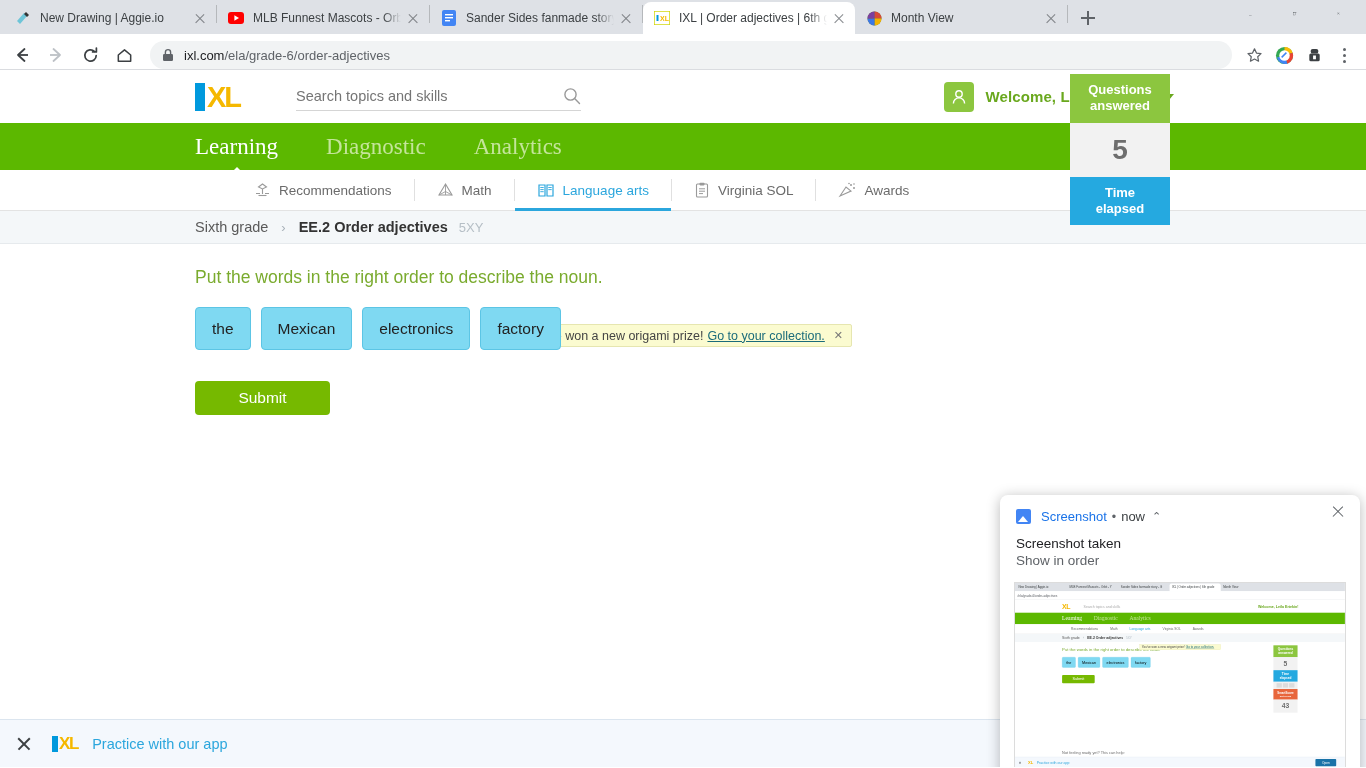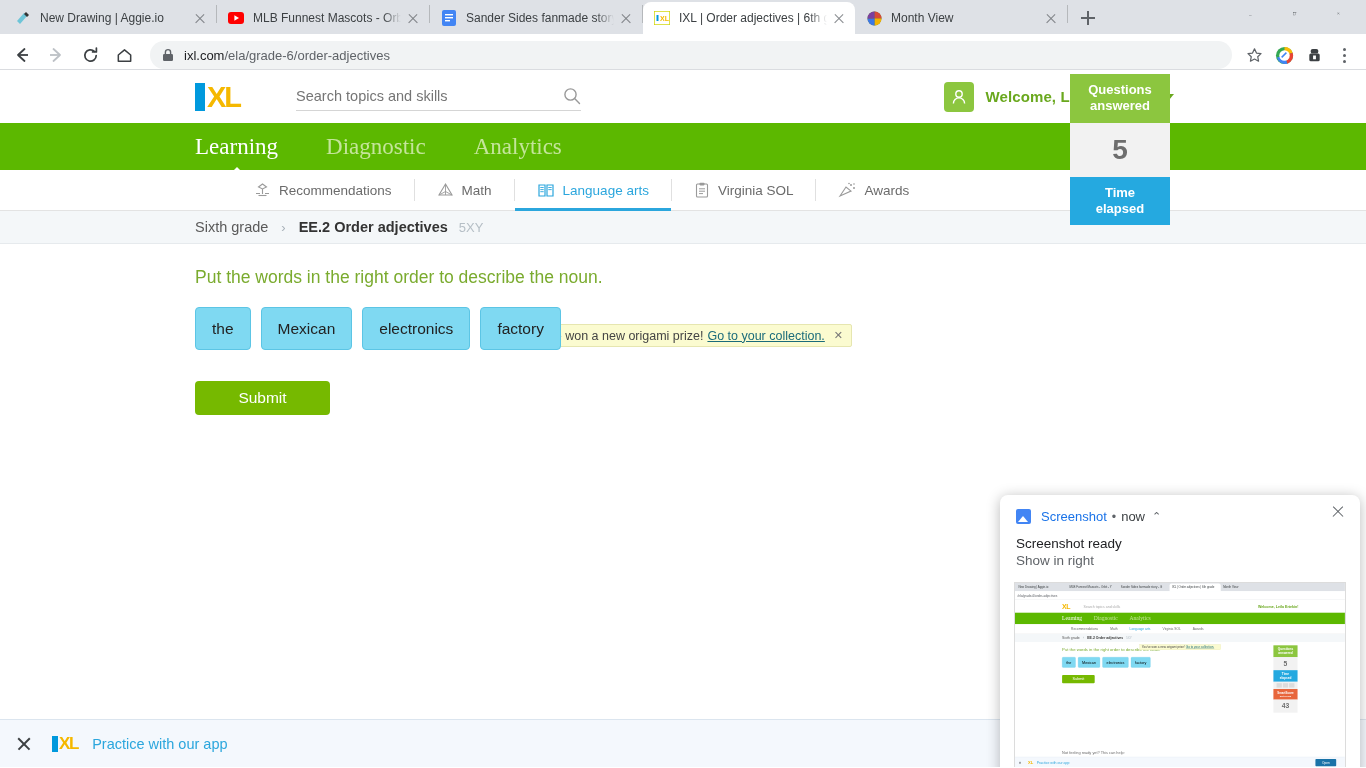--- a/index.html
+++ b/index.html
@@ -555,22 +555,22 @@
     <div class="dlpanel">
       <div class="dl-top">
         <div class="dl-row1">
           <span class="dl-imgicon"></span>
           <span class="dl-name">Screenshot</span>
           <span class="dl-dot">•</span>
           <span class="dl-time">now</span>
           <span class="dl-chev">⌃</span>
         </div>
         <div class="dl-x"></div>
-        <div class="dl-status">Screenshot ready</div>
-        <div class="dl-sub">Show in right</div>
+        <div class="dl-status">Screenshot taken</div>
+        <div class="dl-sub">Show in order</div>
       </div>
 
       <div class="dl-thumb">
         <div class="mini">
           <div class="mtabs">
             <div class="mtab">New Drawing | Aggie.io</div>
             <div class="mtab">MLB Funnest Mascots - Orbit - Y</div>
             <div class="mtab">Sander Sides fanmade story - G</div>
             <div class="mtab act">IXL | Order adjectives | 6th grade</div>
             <div class="mtab">Month View</div>

